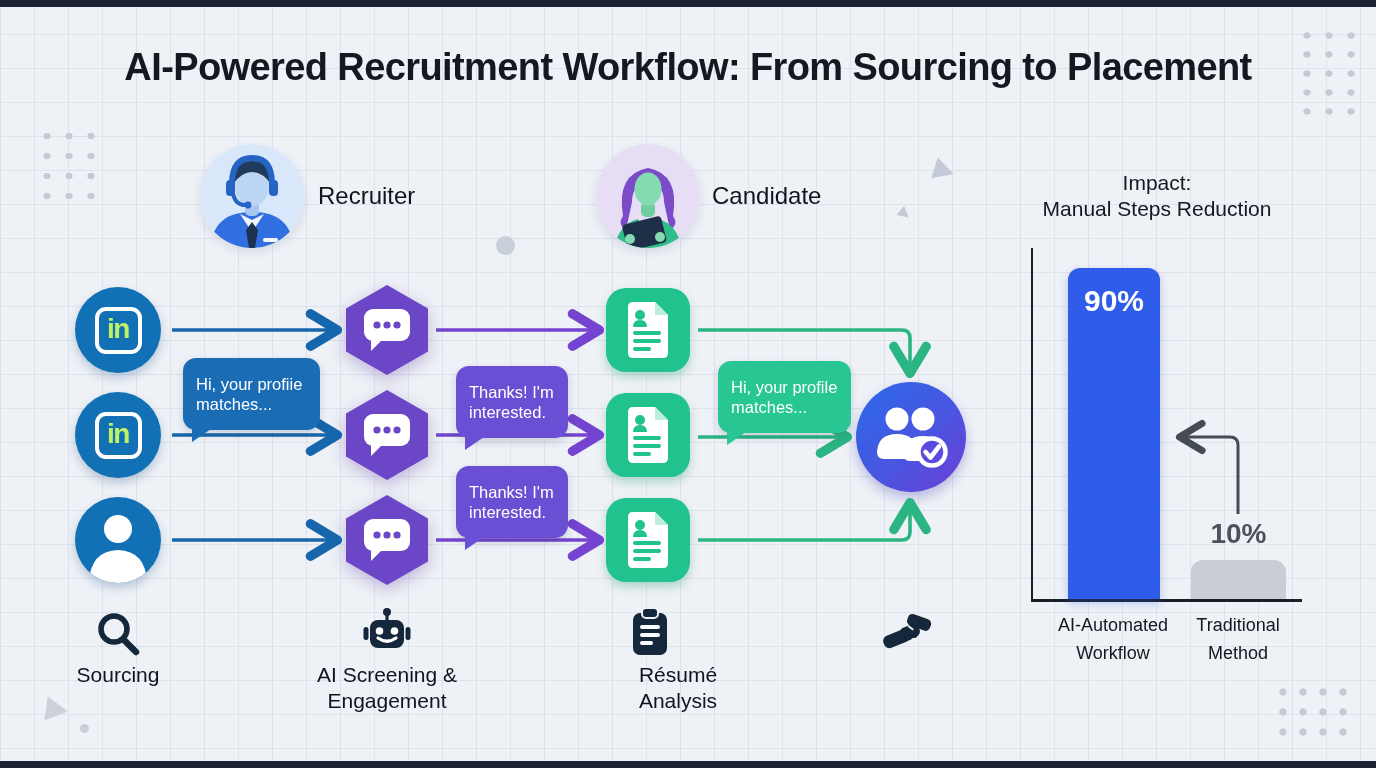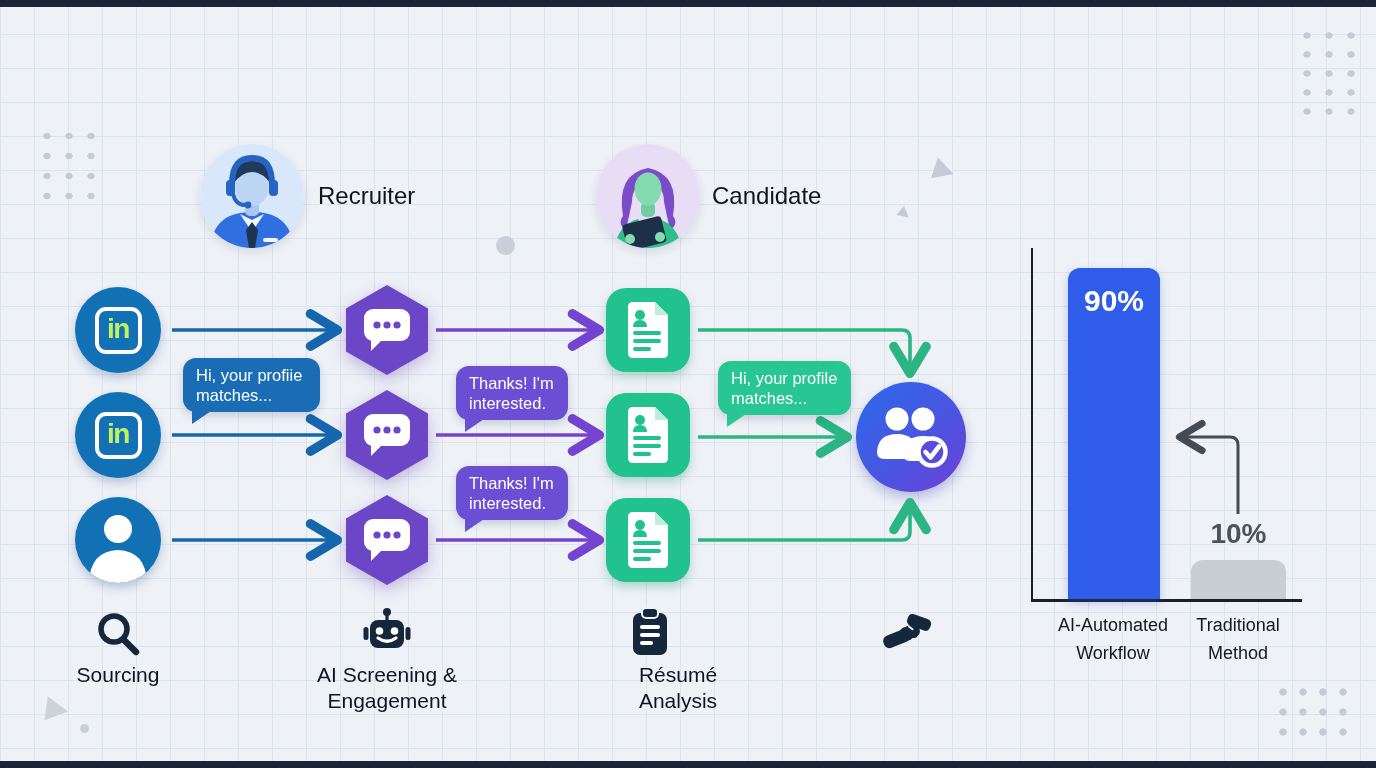--- a/index.html
+++ b/index.html
@@ -47,21 +47,21 @@
     box-shadow:0 5px 10px rgba(20,150,110,.3);}
 
   
   .placement{width:110px;height:110px;border-radius:50%;
     background:linear-gradient(135deg,#2a6aea 0%,#4a55e0 55%,#6d3fd6 100%);
     display:flex;align-items:center;justify-content:center;
     box-shadow:0 6px 12px rgba(60,60,180,.3);}
 
   
   .bubble{border-radius:13px;color:#fff;font-size:16.5px;line-height:20px;
-    padding:7px 13px;z-index:4;box-shadow:0 4px 8px rgba(30,50,90,.18);}
+    padding:16px 13px;z-index:4;box-shadow:0 4px 8px rgba(30,50,90,.18);}
   .bubble::after{content:"";position:absolute;left:9px;bottom:-12px;width:0;height:0;
     border-style:solid;border-width:13px 19px 0 0;
     border-color:var(--bub) transparent transparent transparent;}
   .bub-blue{background:#1a6cb5;--bub:#1a6cb5;}
   .bub-purple{background:#6a4fd4;--bub:#6a4fd4;}
   .bub-green{background:#27c693;--bub:#27c693;}
 
   
   .chart-title{font-size:21px;line-height:26px;color:#14181f;text-align:center;}
   .axis{background:#1a1f27;}
@@ -90,20 +90,21 @@
 
   <div class="abs dots" style="left:36px;top:126px;width:66px;height:80px;background-size:22px 20px;"></div>
   <div class="abs dots" style="left:1296px;top:26px;width:66px;height:95px;background-size:22px 19px;"></div>
   <div class="abs dots" style="left:1273px;top:682px;width:80px;height:60px;background-size:20px 20px;"></div>
   <div class="abs tri" style="left:934px;top:160px;border-width:11px 0 11px 20px;border-color:transparent transparent transparent #c5cbd6;transform:rotate(18deg);"></div>
   <div class="abs tri" style="left:899px;top:208px;border-width:6px 0 6px 11px;border-color:transparent transparent transparent #c5cbd6;transform:rotate(40deg);"></div>
   <div class="abs tri" style="left:46px;top:698px;border-width:12px 0 12px 22px;border-color:transparent transparent transparent #ccd1da;transform:rotate(8deg);"></div>
   <div class="abs deco-circle" style="left:496px;top:236px;width:19px;height:19px;"></div>
   <div class="abs deco-circle" style="left:80px;top:724px;width:9px;height:9px;"></div>
 
+  <div class="abs title">AI-Powered Recruitment Workflow: From Sourcing to Placement</div>
 
   <div class="abs avatar" style="left:200px;top:144px;">
     <svg width="104" height="104" viewBox="0 0 104 104">
       <circle cx="52" cy="52" r="52" fill="#d9e7fa"></circle>
       <path d="M10,104 C13,76 30,68 52,68 C74,68 91,76 94,104 Z" fill="#2f6fdf"></path>
       <polygon points="40,70 52,88 64,70 52,76" fill="#f3f7fd"></polygon>
       <path d="M52,78 L58,86 L55,104 L49,104 L46,86 Z" fill="#1d3350"></path>
       <rect x="63" y="94" width="15" height="4" rx="2" fill="#f3f7fd"></rect>
       <rect x="45" y="56" width="14" height="16" rx="5" fill="#a9c8ef"></rect>
       <ellipse cx="52" cy="42" rx="17" ry="20" fill="#bdd5f4"></ellipse>
@@ -263,20 +264,22 @@
 
   <div class="abs bubble bub-blue preline" style="left:183px;top:358px;width:137px;">Hi, your profiie
 matches...</div>
   <div class="abs bubble bub-purple preline" style="left:456px;top:366px;width:112px;">Thanks! I'm
 interested.</div>
   <div class="abs bubble bub-purple preline" style="left:456px;top:466px;width:112px;">Thanks! I'm
 interested.</div>
   <div class="abs bubble bub-green preline" style="left:718px;top:361px;width:133px;">Hi, your profile
 matches...</div>
 
+  <div class="abs chart-title preline" style="left:1000px;top:170px;width:314px;">Impact:
+Manual Steps Reduction</div>
   <div class="abs axis" style="left:1031px;top:248px;width:2px;height:353px;"></div>
   <div class="abs axis" style="left:1031px;top:599px;width:271px;height:2.5px;"></div>
 
   <div class="abs bar" style="left:1068px;top:268px;width:92px;height:331px;background:#2f5ce8;box-shadow:0 4px 10px rgba(47,92,232,.3);">
     <div class="bar-value" style="color:#fff;padding-top:16px;">90%</div>
   </div>
   <div class="abs grayval" style="left:1191px;top:518px;width:95px;">10%</div>
   <div class="abs bar" style="left:1191px;top:560px;width:95px;height:39px;background:#c9cdd4;"></div>
 
   <div class="abs bar-label preline" style="left:1040px;top:611px;width:146px;">AI-Automated

